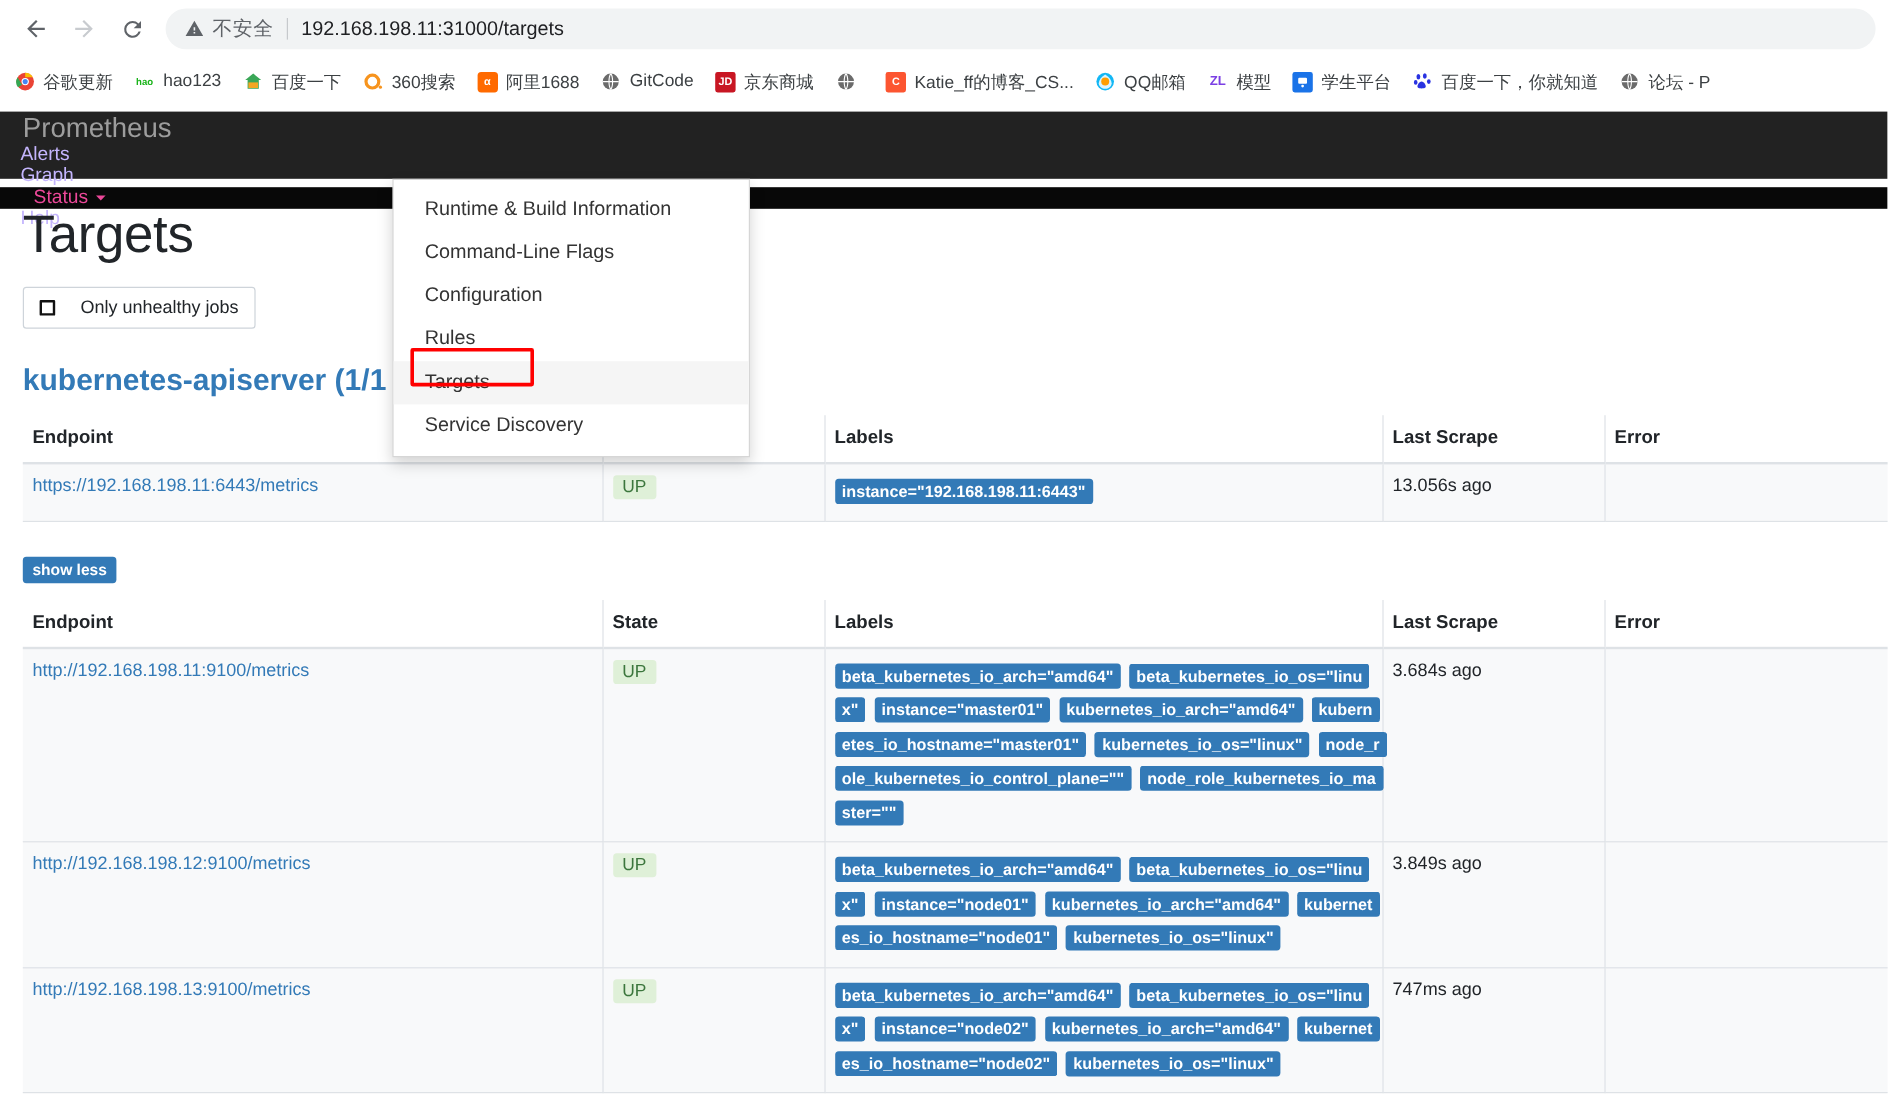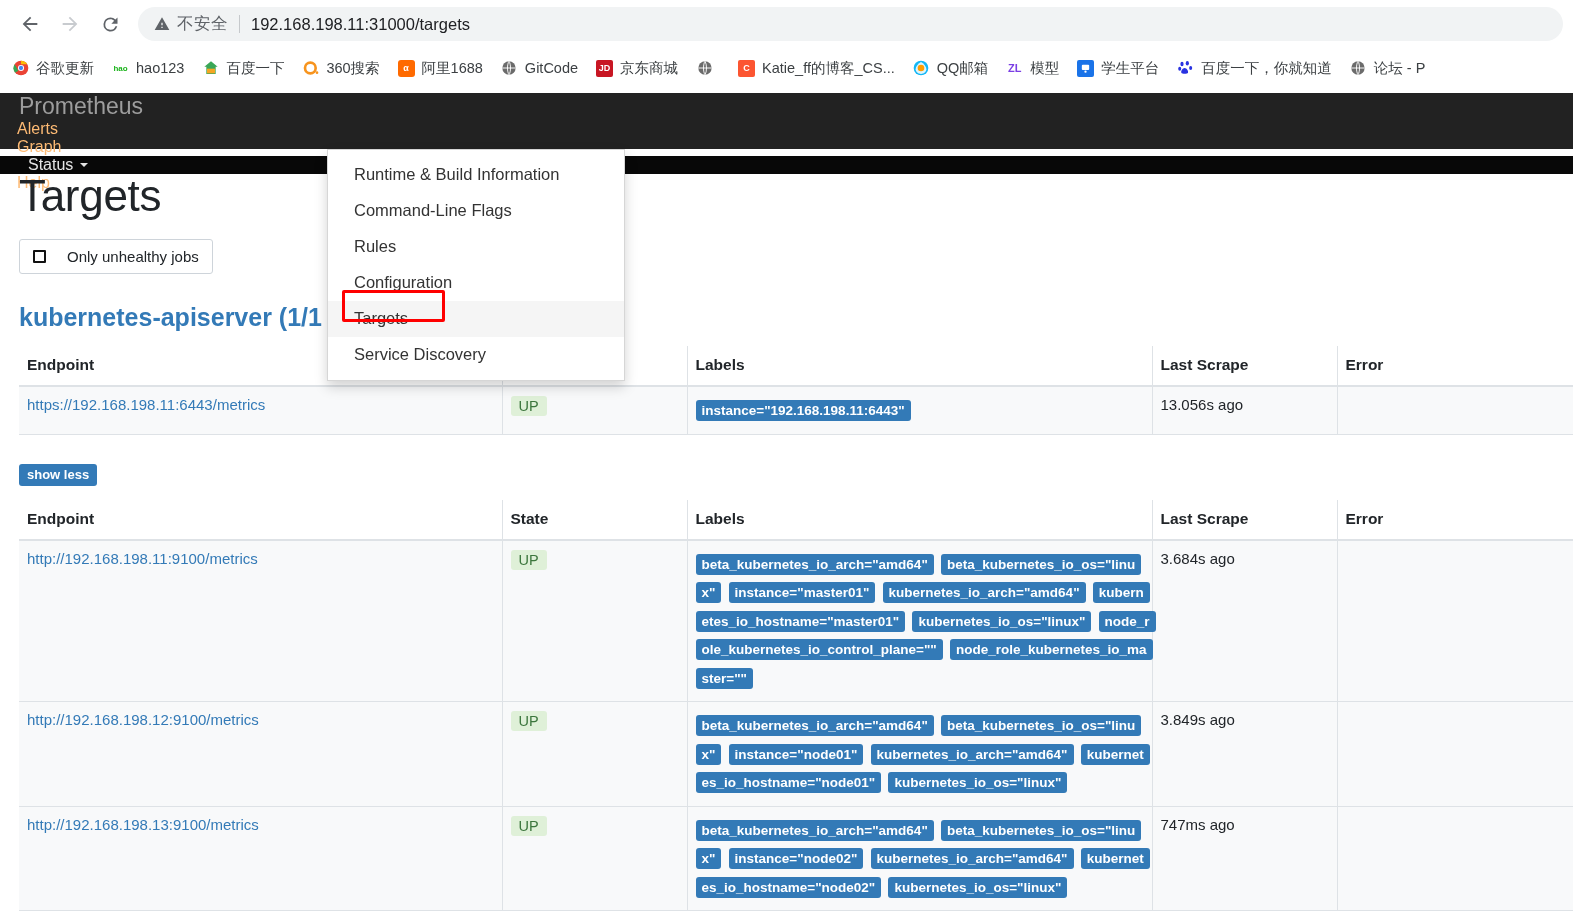--- a/index.html
+++ b/index.html
@@ -59,23 +59,23 @@
     position:absolute; top:93px; left:0; width:1573px; height:56px;
     background:#222222;
     display:flex; align-items:stretch;flex-direction:column;
   }
   .pbrand {
     display:flex; align-items:center; padding:0 20px 0 19px;
     color:#9d9d9d; font-size:23px; cursor:pointer;
   }
   .pitem {
     display:flex; align-items:center; padding:0 17px;
-    color:#fdba74; font-size:16px; cursor:pointer;
-  }
-  .pitem.active { background:#080808; color:#e5e5e5;padding-left:28px; }
+    color:#c4b5fd; font-size:16px; cursor:pointer;
+  }
+  .pitem.active { background:#080808; color:#ec4899;padding-left:28px; }
   .caret {
     display:inline-block; margin-left:7px;
     border-left:4px solid transparent; border-right:4px solid transparent;
     border-top:4px solid currentColor;
   }
 
   
   .page { position:absolute; top:149px; left:0; width:1573px; padding:0 19px; }
   .page-title {
     font-size:44px; font-weight:normal; color:#212529; margin:22px 0 0 0;
@@ -399,18 +399,18 @@
             <td class="col-er"></td>
           </tr>
         </tbody>
       </table>
     </div>
 </div>
 
 <div class="dropdown" id="dropdown-menu">
     <div class="dditem">Runtime &amp; Build Information</div>
     <div class="dditem">Command-Line Flags</div>
+    <div class="dditem">Configuration</div>
     <div class="dditem">Rules</div>
-    <div class="dditem">Configuration</div>
     <div class="dditem hovered">Targets</div>
     <div class="dditem">Service Discovery</div>
   </div>
 <div class="redbox"></div>
 
 </body></html>

